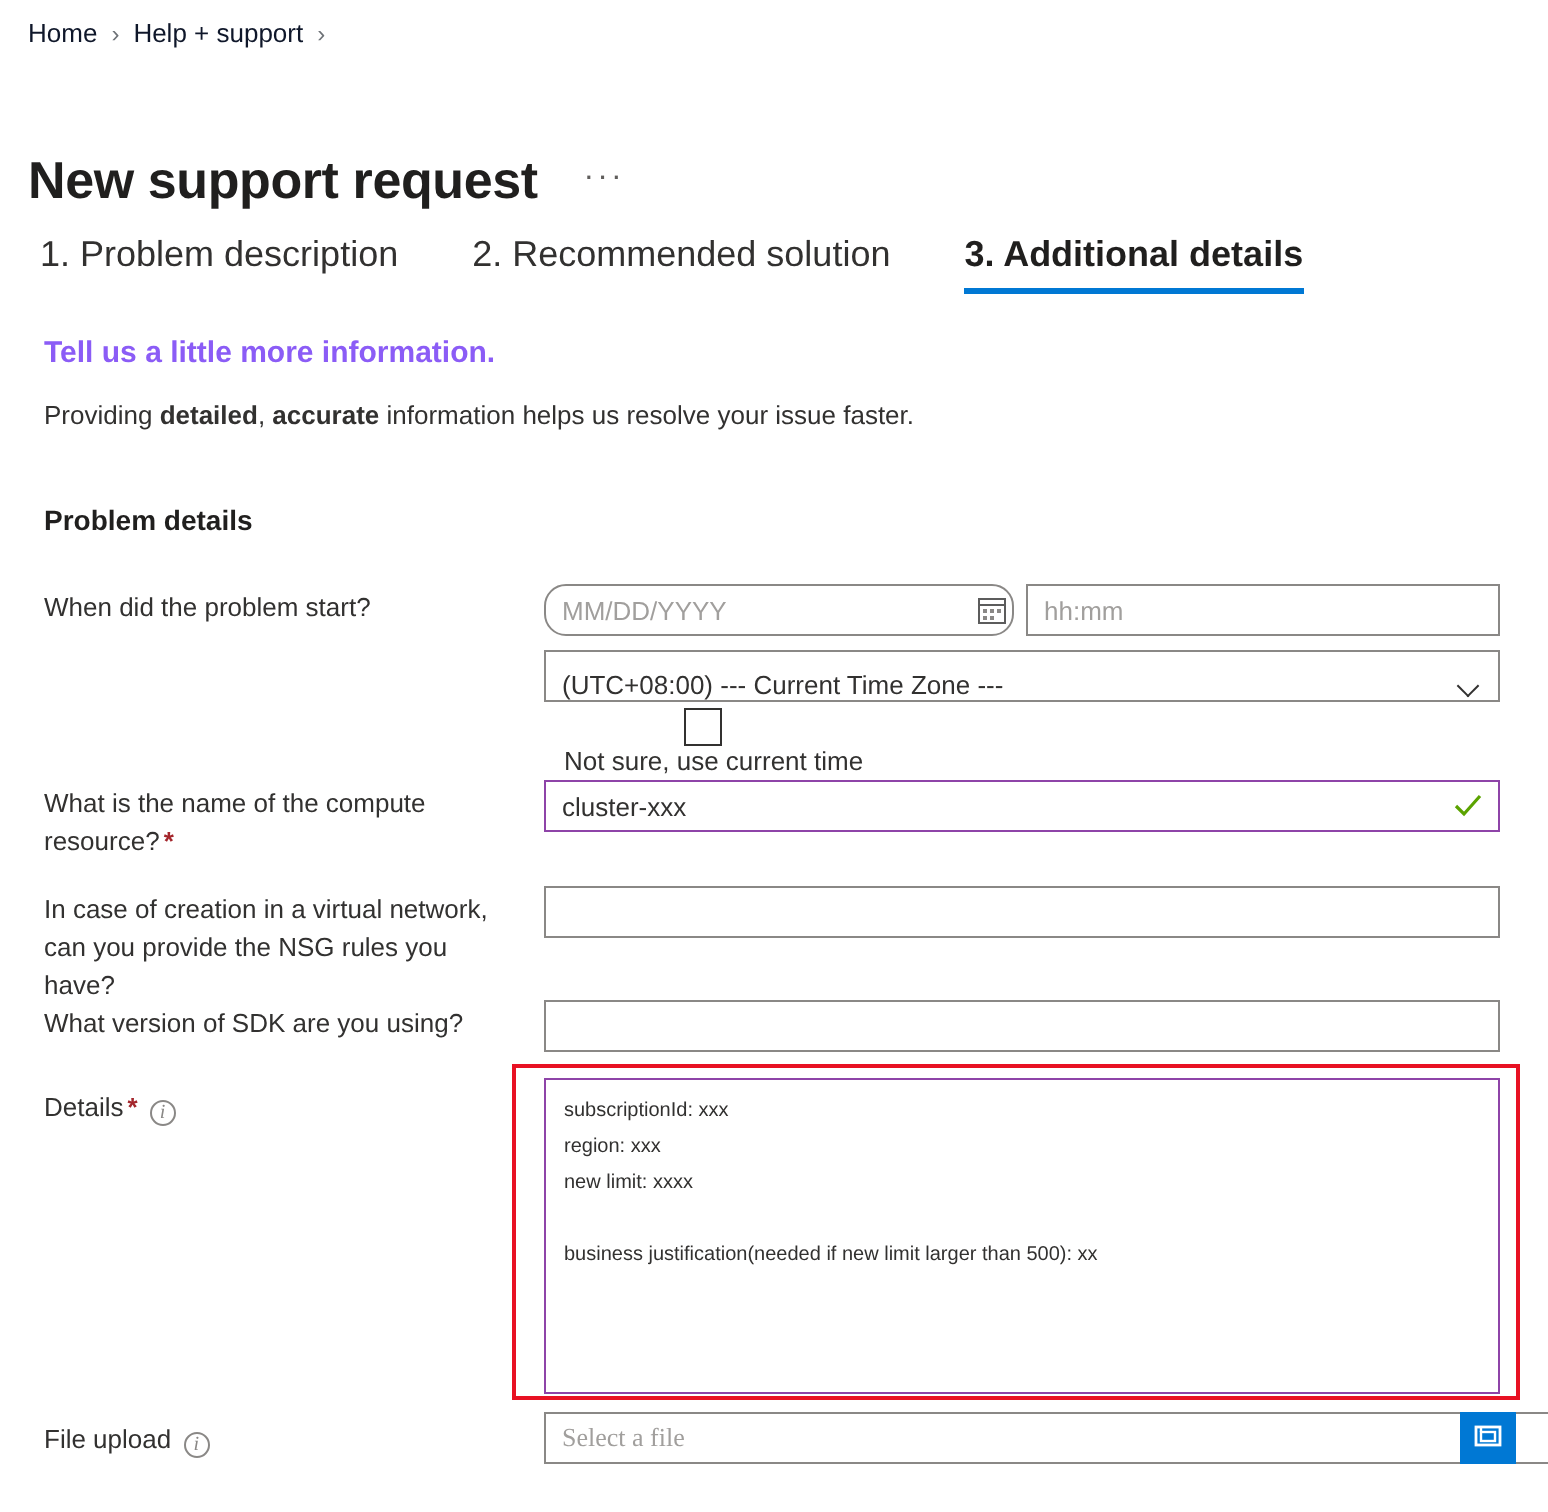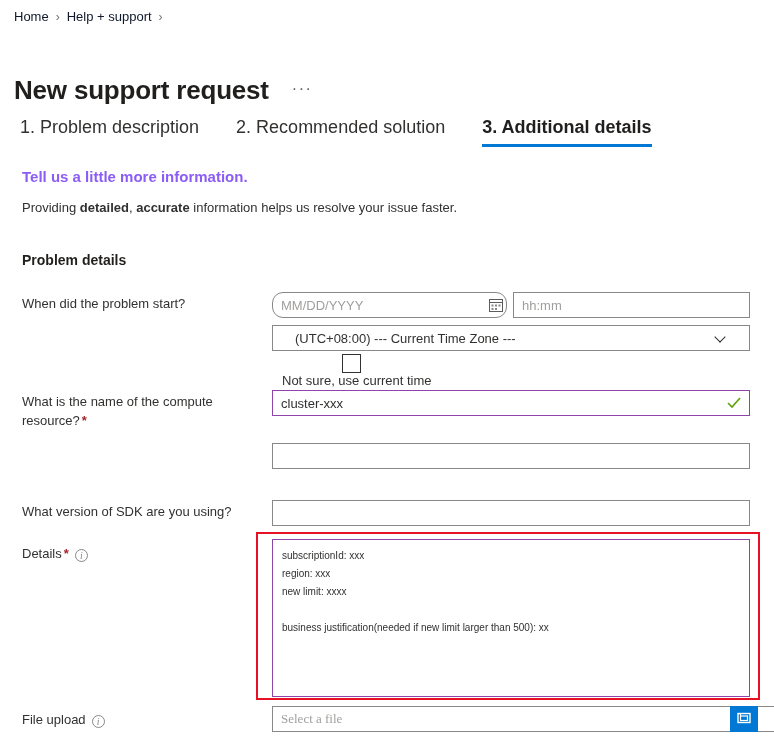--- a/index.html
+++ b/index.html
@@ -175,22 +175,22 @@
   .field::placeholder { color: #a19f9d; opacity: 1; }
   .field.valid { border-color: #8e44a8; }
 
   .select-wrap {
     position: absolute;
     box-sizing: border-box;
     border: 1px solid #8a8886;
     background: #ffffff;
     height: 26px;
     display: flex;
-    align-items: center;
-    padding: 0 22px;
+    align-items: flex-end;
+    padding: 0 8px;
     cursor: pointer;
   }
   .select-text {
     flex: 1;
     font-size: 13px;
     color: #323130;
     white-space: nowrap;
     overflow: hidden;
   }
   .chev {
@@ -346,20 +346,21 @@
   <input class="field valid" style="left: 272px; top: 0px; width: 478px;" value="cluster-xxx">
 
   <span class="check-mark" style="left:726px;top:5px;">
     <svg width="16" height="16" viewBox="0 0 16 16">
       <polyline points="2,8 6,12 14,3" fill="none" stroke="#5ba300" stroke-width="1.6"></polyline>
     </svg>
   </span>
 </div>
 
 <div class="row" style="top:443px;height:44px;">
+  <div class="flabel" style="top:2px;width:240px;">In case of creation in a virtual network, can you provide the NSG rules you have?</div>
   <input class="field" style="left: 272px; top: 0px; width: 478px;" value="">
 </div>
 
 <div class="row" style="top:500px;height:34px;">
   <div class="flabel" style="top:2px;width:240px;">What version of SDK are you using?</div>
   <input class="field" style="left: 272px; top: 0px; width: 478px;" value="">
 </div>
 
 <div class="row" style="top:541px;height:160px;">
   <div class="flabel" style="top:3px;width:240px;"><span>Details</span><span class="req">*</span><span class="info-icon">i</span></div>

